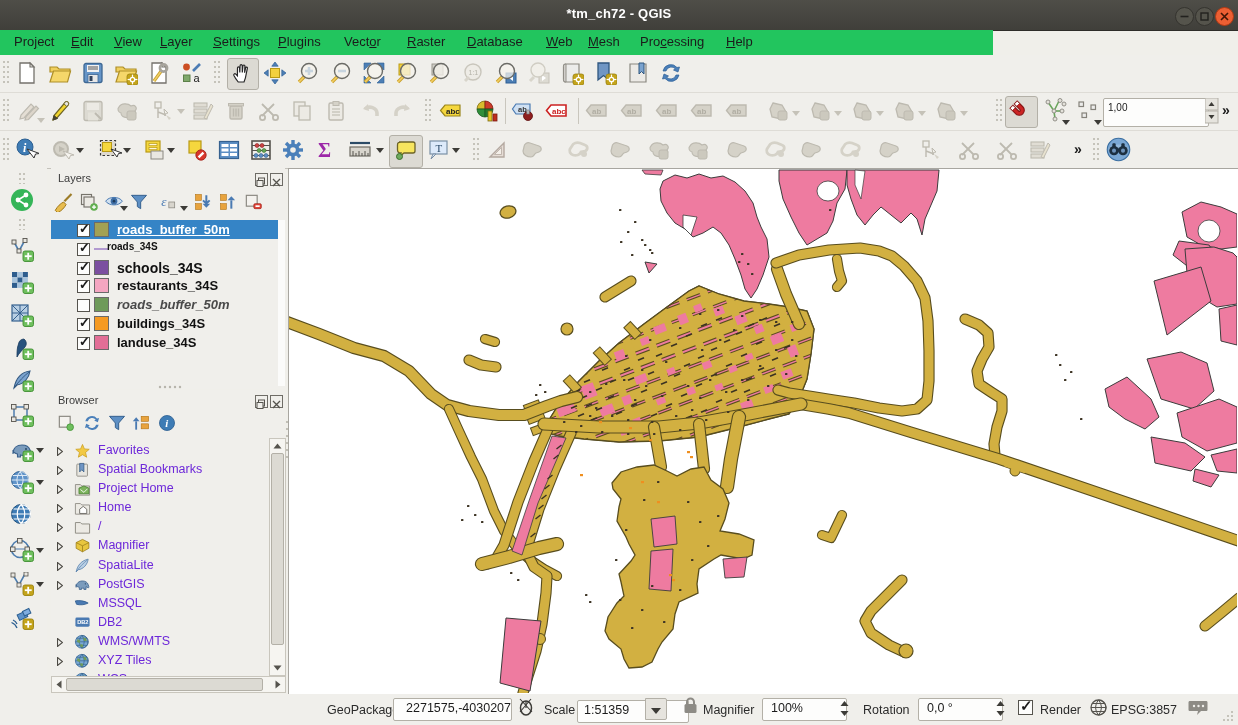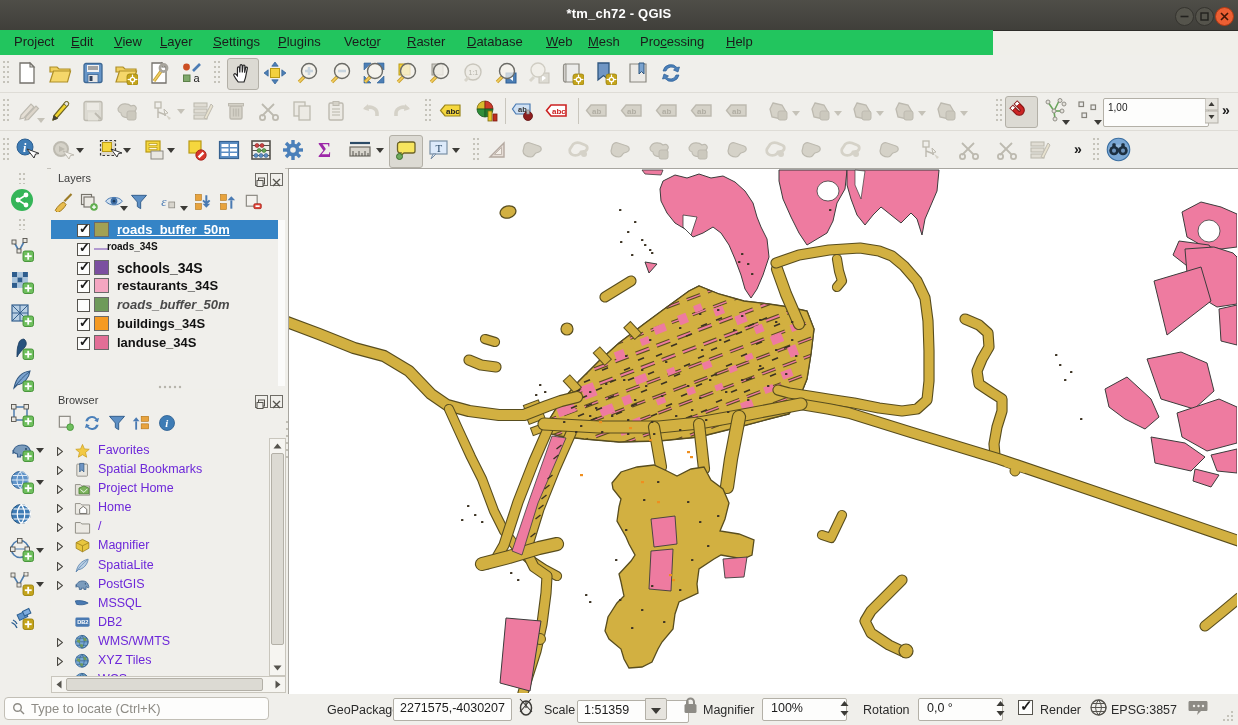--- a/index.html
+++ b/index.html
@@ -1515,29 +1515,22 @@
       <g fill="#b7b4aa">
         <circle cx="2" cy="2" r="1.1"></circle>
         <circle cx="2" cy="9" r="1.1"></circle>
         <circle cx="2" cy="16" r="1.1"></circle>
         <circle cx="2" cy="23" r="1.1"></circle>
         <circle cx="2" cy="30" r="1.1"></circle>
         <circle cx="2" cy="37" r="1.1"></circle>
       </g>
     </svg>
 <div id="statusbar">
-<div class="inp" style="left:4px;top:3px;width:263px;height:21px;border-radius:4px;border-color:#c2bfb6">
-<svg class="ic" style="left:7px;top:4px" width="13" height="13" viewBox="0 0 13 13">
-          <circle cx="5.5" cy="5.5" r="3.8" fill="none" stroke="#8d8b85" stroke-width="1.4"></circle>
-          <line x1="8.5" y1="8.5" x2="12" y2="12" stroke="#8d8b85" stroke-width="1.4"></line>
-        </svg>
-<div class="abs" style="left:26px;top:3px;color:#8d8b85;font-size:13px">Type to locate (Ctrl+K)</div>
-      </div>
 <div class="slabel" style="left:327px">GeoPackage</div>
-<div class="inp" style="left:393px;top:4px;width:117px;height:19px;text-align:center;padding-top:2px">2271575,-4030207</div>
+<div class="inp" style="left:393px;top:4px;width:117px;height:19px;text-align:right;padding-top:2px">2271575,-4030207</div>
 <svg class="ic" style="left:518px;top:3px" width="17" height="19" viewBox="0 0 17 19">
         <ellipse cx="8" cy="11" rx="5.5" ry="7" fill="none" stroke="#3c3b37" stroke-width="1.5"></ellipse>
         <line x1="8" y1="4" x2="8" y2="11" stroke="#3c3b37" stroke-width="1.2"></line>
         <path d="M2 2 l12 13 M13 2 L2 15" stroke="#3c3b37" stroke-width="1.1"></path>
       </svg>
 <div class="slabel" style="left:544px">Scale</div>
 <div class="inp" style="left:577px;top:6px;width:88px;height:19px;padding:2px 16px 0 6px">1:51359</div>
 <div class="abs" style="left:645px;top:4px;width:20px;height:20px;background:#e6e4de;border:1px solid #b3b0a7;border-radius:0 2px 2px 0"><svg width="20" height="22" viewBox="0 0 20 22">
           <path d="M5 9 h10 l-5 6 z" fill="#3c3b37"></path>
         </svg></div>

